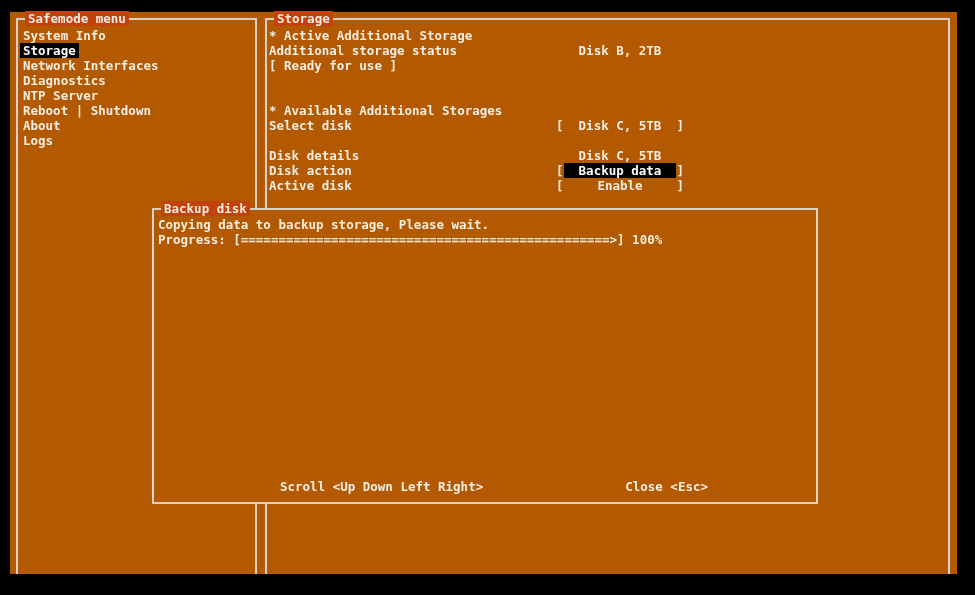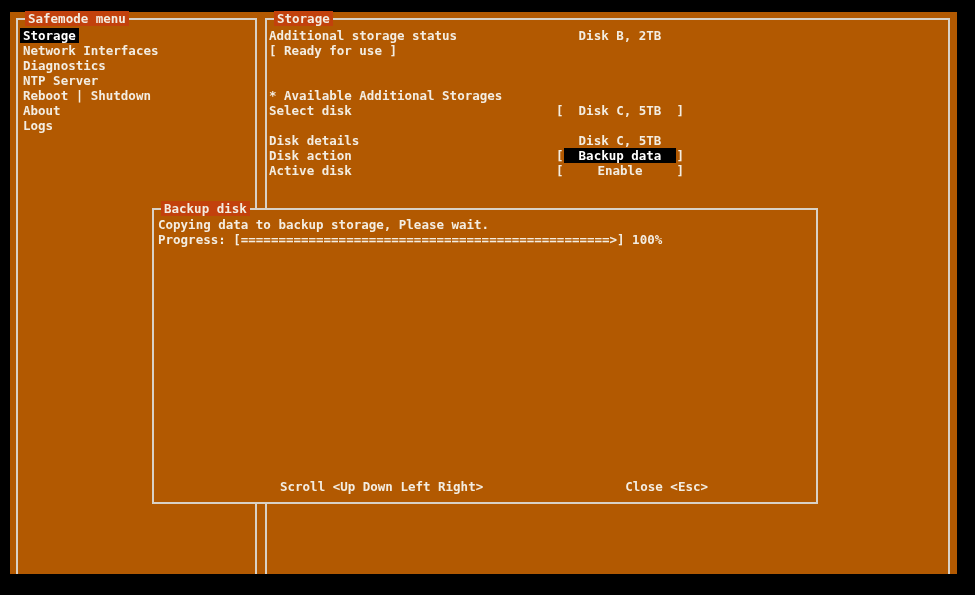--- a/index.html
+++ b/index.html
@@ -68,33 +68,35 @@
 </style>
 </head>
 <body>
 
 <div class="stage">
   <div class="screen">
 
     <div class="panel menu-panel">
       <div class="panel-title">Safemode menu</div>
       <div class="menu-items">
+          <div class="menu-item"><span>System Info</span></div>
           <div class="menu-item selected"><span>Storage</span></div>
           <div class="menu-item"><span>Network Interfaces</span></div>
           <div class="menu-item"><span>Diagnostics</span></div>
           <div class="menu-item"><span>NTP Server</span></div>
           <div class="menu-item"><span>Reboot | Shutdown</span></div>
           <div class="menu-item"><span>About</span></div>
           <div class="menu-item"><span>Logs</span></div>
         </div>
     </div>
 
     <div class="panel storage-panel">
       <div class="panel-title">Storage</div>
       <div class="storage-rows">
+          <div class="srow section">* Active Additional Storage</div>
           <div class="srow"><span class="rlabel">Additional storage status</span><span class="rfield"><span class="rval">Disk B, 2TB</span></span></div>
           <div class="srow"><span class="rfield"><span class="br">[</span><span class="rval">Ready for use</span><span class="br">]</span></span></div>
           <div class="srow"></div>
           <div class="srow"></div>
           <div class="srow section">* Available Additional Storages</div>
           <div class="srow"><span class="rlabel">Select disk</span><span class="rfield"><span class="br">[</span><span class="rval">Disk C, 5TB</span><span class="br">]</span></span></div>
           <div class="srow"></div>
           <div class="srow"><span class="rlabel">Disk details</span><span class="rfield"><span class="rval">Disk C, 5TB</span></span></div>
           <div class="srow"><span class="rlabel">Disk action</span><span class="rfield"><span class="br">[</span><span class="rval hl">Backup data</span><span class="br">]</span></span></div>
           <div class="srow"><span class="rlabel">Active disk</span><span class="rfield"><span class="br">[</span><span class="rval">Enable</span><span class="br">]</span></span></div>

